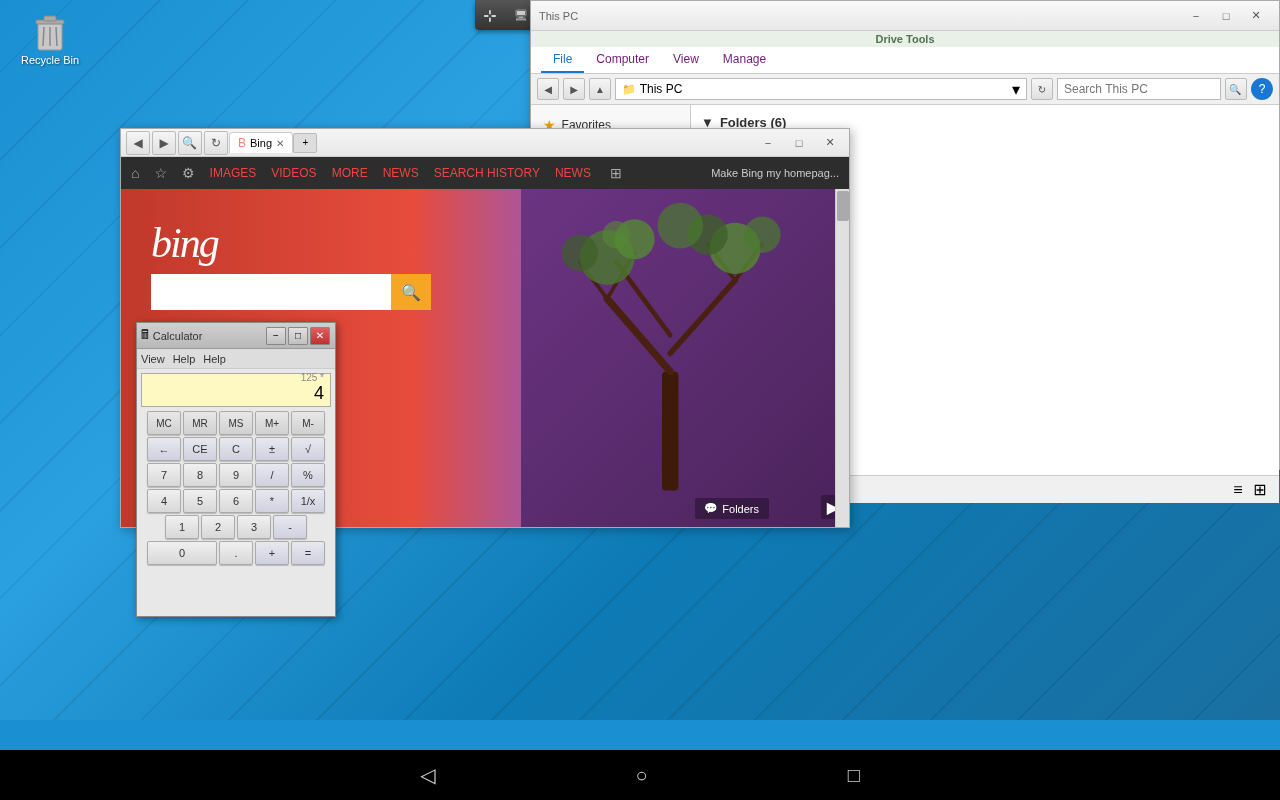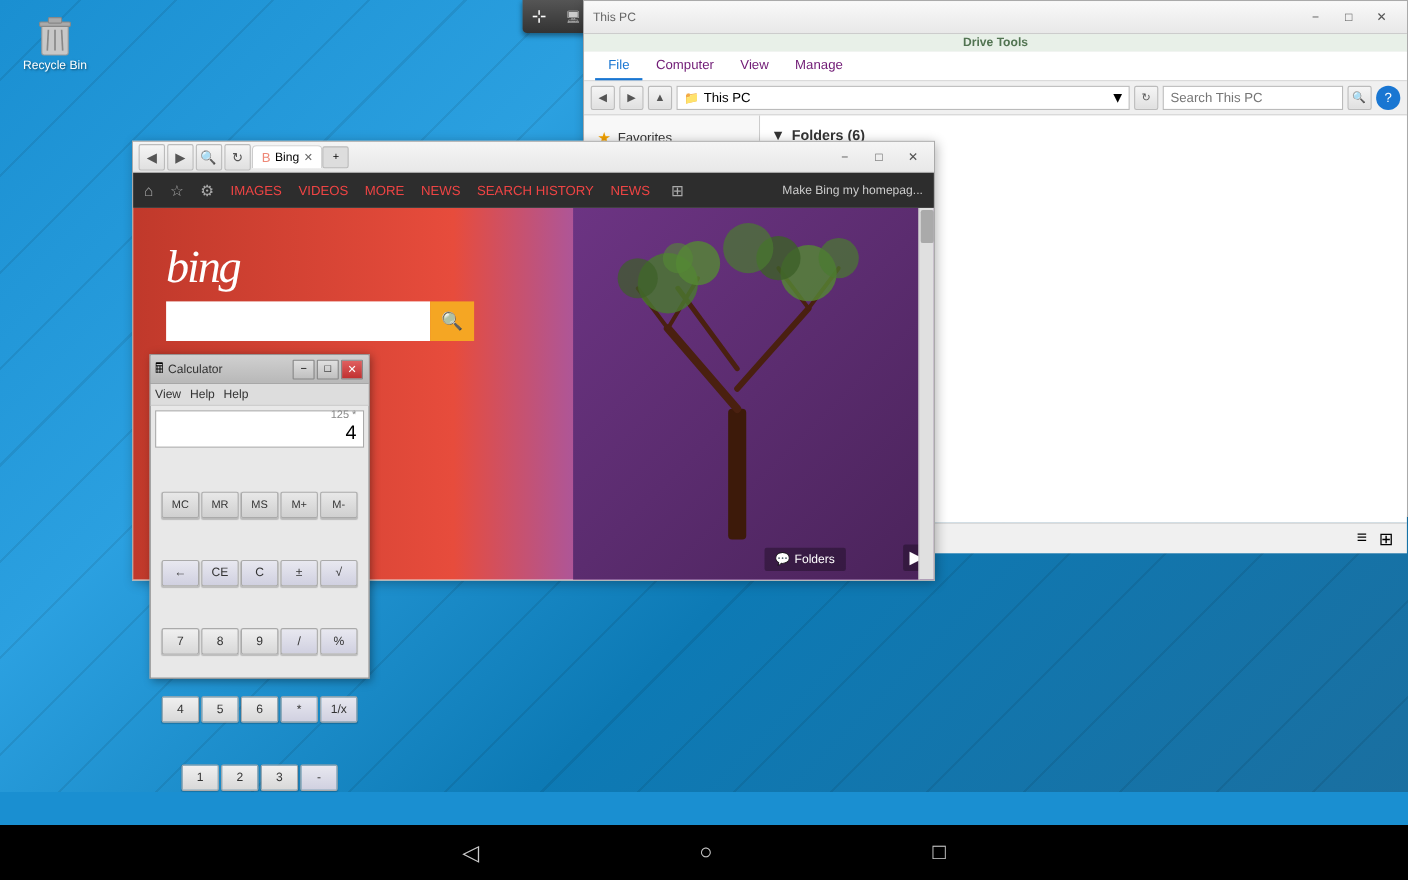--- a/index.html
+++ b/index.html
@@ -240,33 +240,32 @@
     .calc-ctrl { width: 20px; height: 18px; display: flex; align-items: center; justify-content: center;
       background: linear-gradient(#e0e0e0,#c0c0c0); border: 1px solid #888; font-size: 10px;
       cursor: pointer; margin: 0 1px; border-radius: 1px; }
     .calc-ctrl.red { background: linear-gradient(#e06060,#c03030); color: white; }
     .calc-menu {
       height: 20px; display: flex; align-items: center; background: #ddd;
       border-bottom: 1px solid #ccc; padding: 0 4px; gap: 8px;
     }
     .calc-menu-item { font-size: 11px; color: #333; cursor: pointer; }
     .calc-display {
-      background: #ffffff; margin: 4px; padding: 2px 6px;
+      background: #fef9c3; margin: 4px; padding: 2px 6px;
       border: 1px solid #aaa; text-align: right; font-size: 16px; height: 34px;
       display: flex; flex-direction: column; justify-content: flex-end;
     }
     .calc-display-sub { font-size: 10px; color: #888; text-align: right; }
     .calc-display-main { font-size: 18px; font-weight: normal; }
     .calc-row { display: flex; gap: 2px; justify-content: center; margin-bottom: 2px; }
     .calc-btn {
       width: 34px; height: 24px; background: linear-gradient(#f0f0f0,#d8d8d8);
       border: 1px solid #aaa; border-radius: 2px; font-size: 11px; color: #333;
       cursor: pointer; display: flex; align-items: center; justify-content: center;
       box-shadow: 0 1px 1px rgba(0,0,0,0.2);
-      margin-top: 36px;
     }
     .calc-btn.mem { background: linear-gradient(#e8e8e8,#d0d0d0); font-size: 10px; }
     .calc-btn.op { background: linear-gradient(#e8e8f0,#d0d0e0); }
 
     
     .remote-bar {
       position: absolute; top: 0; left: 475px;
       background: linear-gradient(to bottom, #555, #333);
       height: 30px; display: flex; align-items: center;
       border-radius: 0 0 4px 4px;

